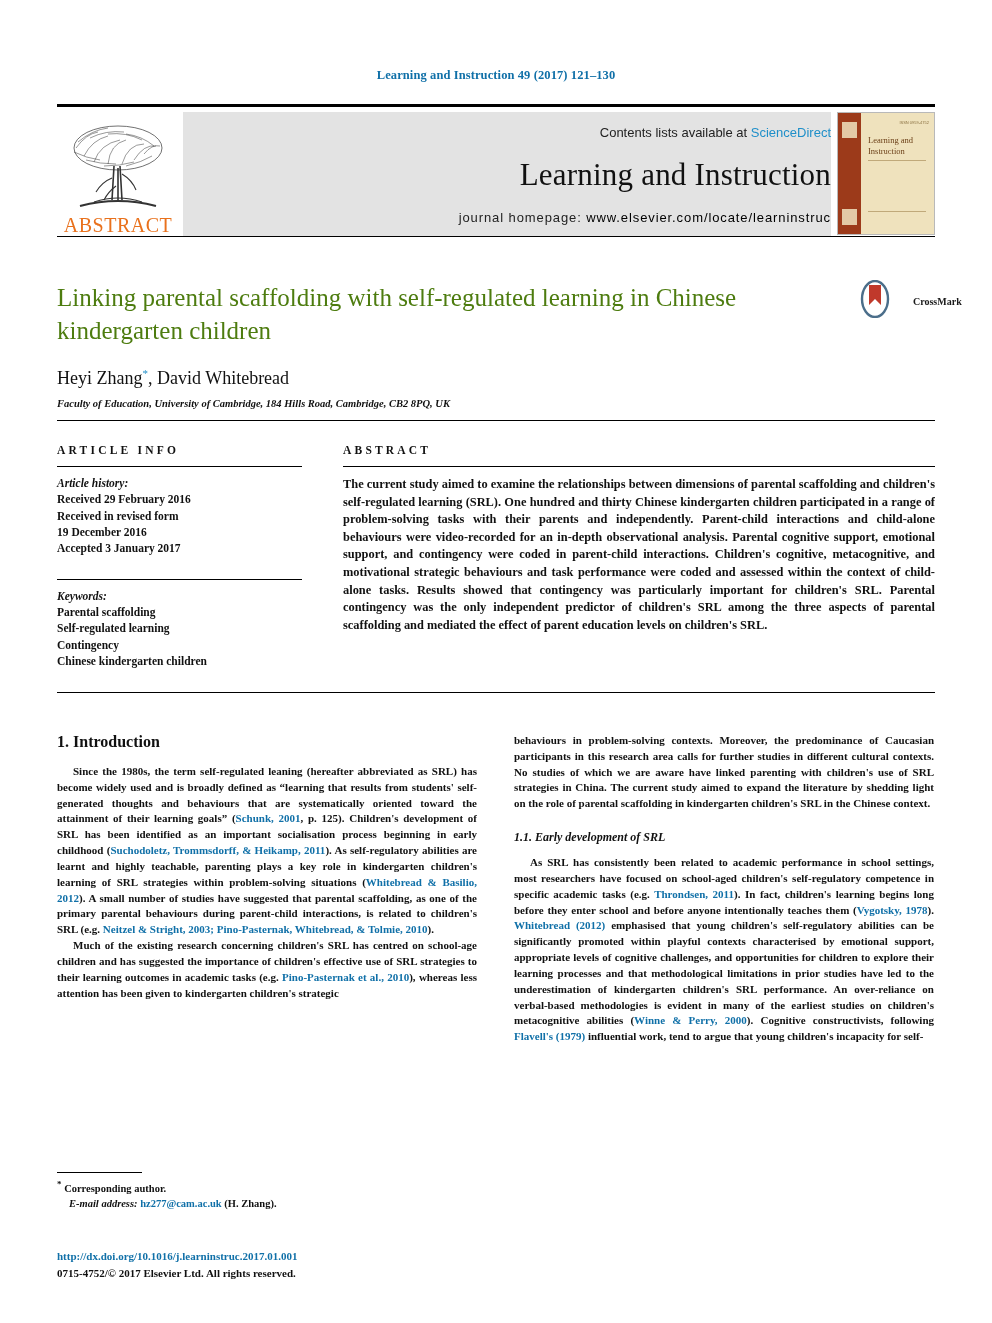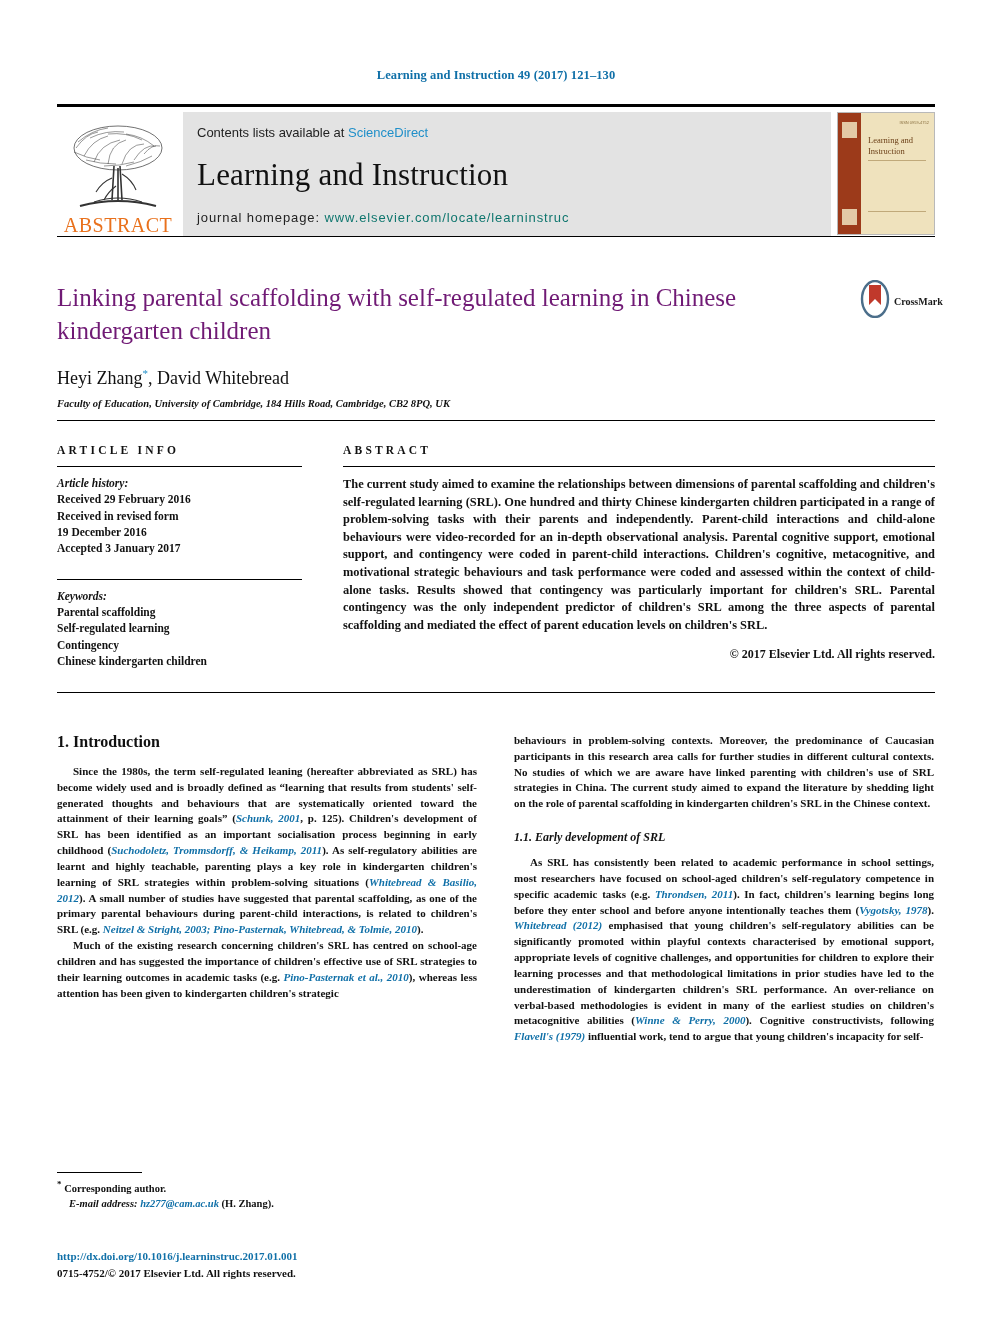--- a/index.html
+++ b/index.html
@@ -67,21 +67,21 @@
     margin-top: 1px;
     font-weight: normal;
   }
   .journal-band {
     flex: 1 1 auto;
     background: #e3e3e3;
     margin-left: 4px;
     margin-right: 6px;
     display: flex;
     flex-direction: column;
-    align-items: flex-start;
+    align-items: flex-end;
     justify-content: space-between;
     padding: 13px 0 12px 14px;
     box-sizing: border-box;
   }
   .contents-line {
     font-family: "Liberation Sans", sans-serif;
     font-size: 13px;
     color: #222;
   }
   .contents-line .sd {
@@ -93,21 +93,21 @@
     color: #111;
     letter-spacing: 0.2px;
   }
   .homepage-line {
     font-family: "Liberation Sans", sans-serif;
     font-size: 13px;
     color: #222;
     letter-spacing: 0.9px;
   }
   .homepage-line .url {
-    color: #0f766e;
+    color: #000000;
   }
   .cover-thumb {
     width: 98px;
     flex: 0 0 98px;
     height: 123px;
     border: 1px solid #b9b9b9;
     background: #efe2bd;
     position: relative;
     box-sizing: border-box;
     overflow: hidden;
@@ -170,21 +170,21 @@
   .title-block {
     position: absolute;
     top: 282px;
     left: 57px;
     width: 790px;
   }
   .paper-title {
     font-family: "Liberation Serif", serif;
     font-size: 25px;
     line-height: 1.3;
-    color: #701a75;
+    color: #4d7c0f;
     font-weight: normal;
     margin: 0;
   }
   .authors {
     margin-top: 20px;
     font-family: "Liberation Serif", serif;
     font-size: 18px;
     color: #111;
   }
   .authors sup { font-size: 11px; color:#1f8fc9; }
@@ -197,21 +197,21 @@
     color: #111;
   }
   .crossmark {
     position: absolute;
     top: 280px;
     left: 856px;
     width: 92px;
     height: 42px;
     display: flex;
     align-items: center;
-    gap: 0;
+    gap: 19px;
   }
   .crossmark-label {
     font-family: "Liberation Serif", serif;
     font-size: 10px;
     font-weight: bold;
     color: #1a1a1a;
   }
   .title-rule {
     position: absolute;
     top: 420px;
@@ -306,21 +306,20 @@
     text-align: justify;
     text-indent: 16px;
     margin: 0 0 0 0;
     color: #111;
     font-weight: bold;
   }
   p.body-p + p.body-p { margin-top: 0; }
   a.ref, .ref {
     color: #1070a8;
     text-decoration: none;
-    font-style: italic;
   }
 
   
   .footnote {
     position: absolute;
     left: 57px;
     top: 1172px;
     width: 420px;
   }
   .footnote-rule {
@@ -443,21 +442,20 @@
         <div>Self-regulated learning</div>
         <div>Contingency</div>
         <div>Chinese kindergarten children</div>
       </div>
     </div>
 
     <div class="col-abstract">
       <div class="sec-label">ABSTRACT</div>
       <div class="thin-rule"></div>
       <div class="abstract-body">The current study aimed to examine the relationships between dimensions of parental scaffolding and children's self-regulated learning (SRL). One hundred and thirty Chinese kindergarten children participated in a range of problem-solving tasks with their parents and independently. Parent-child interactions and child-alone behaviours were video-recorded for an in-depth observational analysis. Parental cognitive support, emotional support, and contingency were coded in parent-child interactions. Children's cognitive, metacognitive, and motivational strategic behaviours and task performance were coded and assessed within the context of child-alone tasks. Results showed that contingency was particularly important for children's SRL. Parental contingency was the only independent predictor of children's SRL among the three aspects of parental scaffolding and mediated the effect of parent education levels on children's SRL.</div>
-      <div class="copyright">© 2017 Elsevier Ltd. All rights reserved.</div>
     </div>
 
   </div>
 
   <div class="abstract-rule"></div>
 
   <div class="body-cols">
 
     <div class="body-col">
       <h2 class="h1">1. Introduction</h2>

